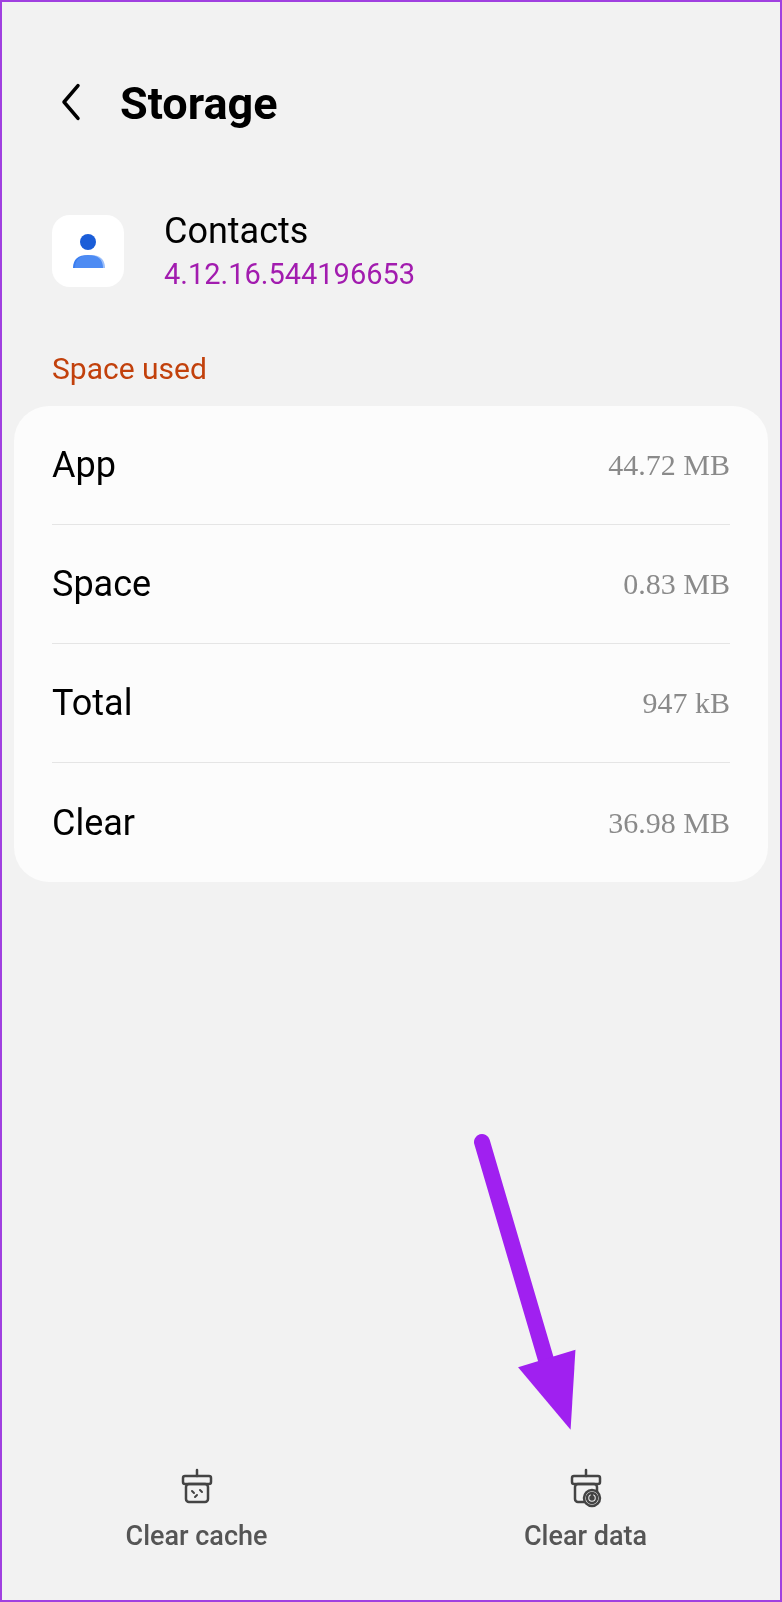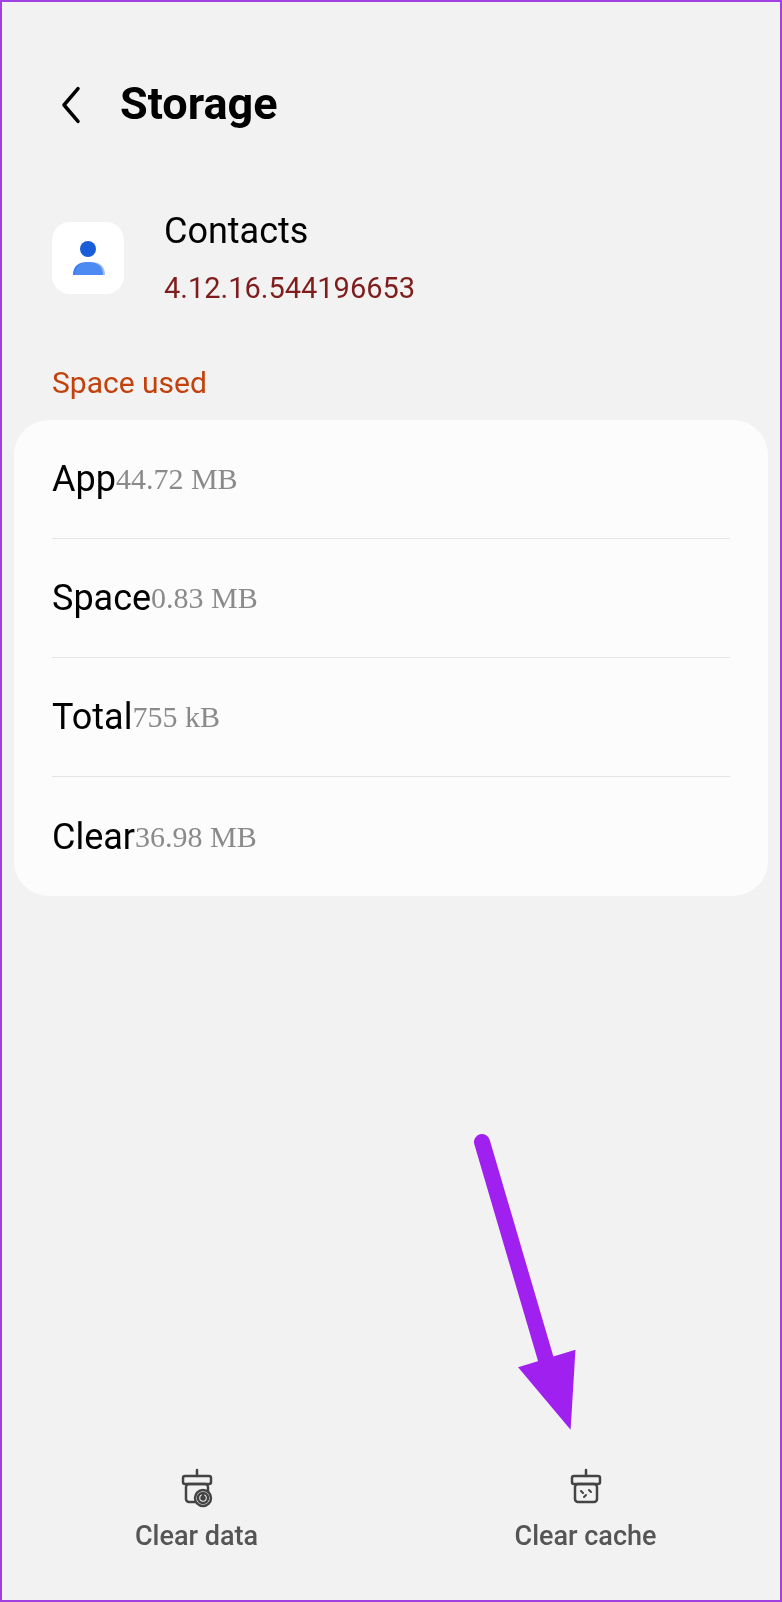--- a/index.html
+++ b/index.html
@@ -11,21 +11,21 @@
     body {
       width: 782px;
       height: 1602px;
       background: #f2f2f2;
       border: 2px solid #a040e0;
       position: relative;
       overflow: hidden;
     }
     .header {
       display: flex;
-      align-items: flex-end;
+      align-items: center;
       padding: 75px 50px 40px 55px;
       gap: 35px;
     }
     .back-icon {
       width: 28px;
       height: 42px;
     }
     .header-title {
       font-size: 45px;
       font-weight: 700;
@@ -42,45 +42,45 @@
       height: 72px;
       background: #fff;
       border-radius: 18px;
       display: flex;
       align-items: center;
       justify-content: center;
     }
     .app-details {
       display: flex;
       flex-direction: column;
-      gap: 19px;
+      gap: 5px;
     }
     .app-name {
       font-size: 36px;
       font-weight: 400;
       color: #000;
     }
     .app-version {
       font-size: 29px;
-      color: #7f1d1d;
+      color: #a21caf;
     }
     .section-label {
       padding: 0 50px 20px 50px;
       font-size: 30px;
       color: #c2410c;
     }
     .card {
       background: #fcfcfc;
       border-radius: 35px;
       margin: 0 12px;
       padding: 0 38px;
     }
     .row {
       display: flex;
-      justify-content: flex-start;
+      justify-content: space-between;
       align-items: center;
       height: 119px;
       border-bottom: 1px solid #e5e5e5;
     }
     .row:last-child {
       border-bottom: none;
     }
     .row-label {
       font-size: 36px;
       color: #000;
@@ -156,21 +156,21 @@
   <div class="row">
     <span class="row-label">App</span>
     <span class="row-value">44.72 MB</span>
   </div>
   <div class="row">
     <span class="row-label">Space</span>
     <span class="row-value">0.83 MB</span>
   </div>
   <div class="row">
     <span class="row-label">Total</span>
-    <span class="row-value">755 kB</span>
+    <span class="row-value">947 kB</span>
   </div>
   <div class="row">
     <span class="row-label">Clear</span>
     <span class="row-value">36.98 MB</span>
   </div>
 </div>
 
 <svg class="annotation-arrow" width="170" height="320" viewBox="0 0 170 320">
   <defs>
     <marker id="ahead" markerWidth="12" markerHeight="14" refX="6" refY="11" orient="auto" markerUnits="userSpaceOnUse">
@@ -180,29 +180,29 @@
   <line x1="40" y1="10" x2="112" y2="255" stroke="#a020f0" stroke-width="16" stroke-linecap="round"></line>
   <path d="M 85 225 L 145 225 L 117 300 Z" fill="#a020f0" transform="rotate(-17 115 260)"></path>
 </svg>
 
 <div class="bottom-bar">
   <div class="bottom-button">
     <svg class="btn-icon" viewBox="0 0 44 44" fill="none" stroke="#444" stroke-width="2.5" stroke-linecap="round" stroke-linejoin="round">
       <path d="M 22 6 L 22 12"></path>
       <rect x="8" y="12" width="28" height="8" rx="2"></rect>
       <rect x="11" y="20" width="22" height="18" rx="3"></rect>
-      <circle cx="28" cy="34" r="8" fill="#f2f2f2"></circle>
-      <circle cx="28" cy="34" r="5"></circle>
-      <circle cx="28" cy="34" r="1.5" fill="#444"></circle>
-      <line x1="28" y1="30" x2="28" y2="34"></line>
-    </svg>
-    <span class="bottom-button-label">Clear data</span>
+      <path d="M 17 27 L 19 29 M 25 26 L 27 28 M 20 33 L 22 31" stroke-width="2"></path>
+    </svg>
+    <span class="bottom-button-label">Clear cache</span>
   </div>
   <div class="bottom-button">
     <svg class="btn-icon" viewBox="0 0 44 44" fill="none" stroke="#444" stroke-width="2.5" stroke-linecap="round" stroke-linejoin="round">
       <path d="M 22 6 L 22 12"></path>
       <rect x="8" y="12" width="28" height="8" rx="2"></rect>
       <rect x="11" y="20" width="22" height="18" rx="3"></rect>
-      <path d="M 17 27 L 19 29 M 25 26 L 27 28 M 20 33 L 22 31" stroke-width="2"></path>
-    </svg>
-    <span class="bottom-button-label">Clear cache</span>
+      <circle cx="28" cy="34" r="8" fill="#f2f2f2"></circle>
+      <circle cx="28" cy="34" r="5"></circle>
+      <circle cx="28" cy="34" r="1.5" fill="#444"></circle>
+      <line x1="28" y1="30" x2="28" y2="34"></line>
+    </svg>
+    <span class="bottom-button-label">Clear data</span>
   </div>
 </div>
 
 </body></html>

